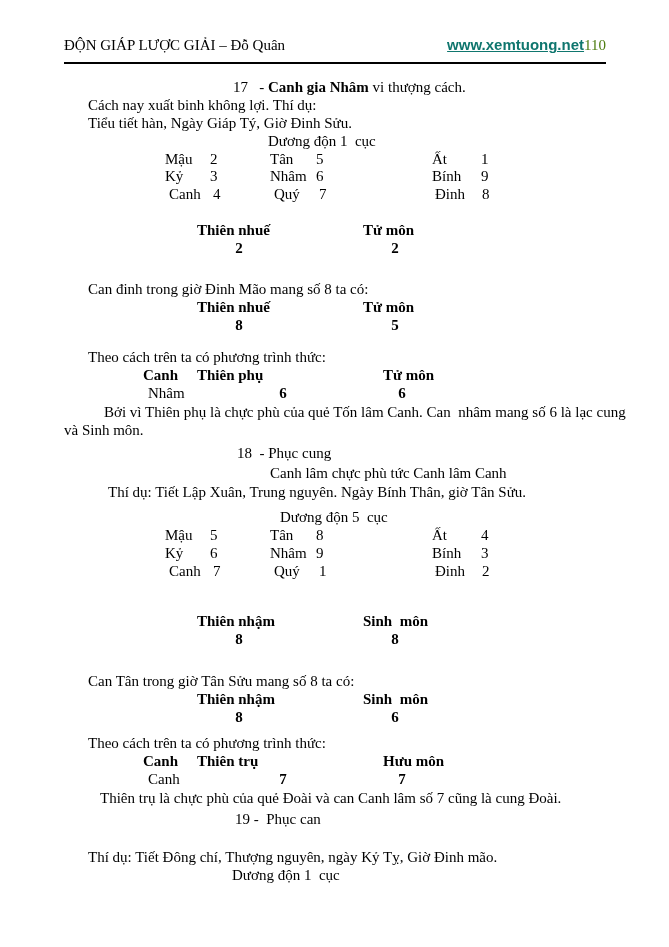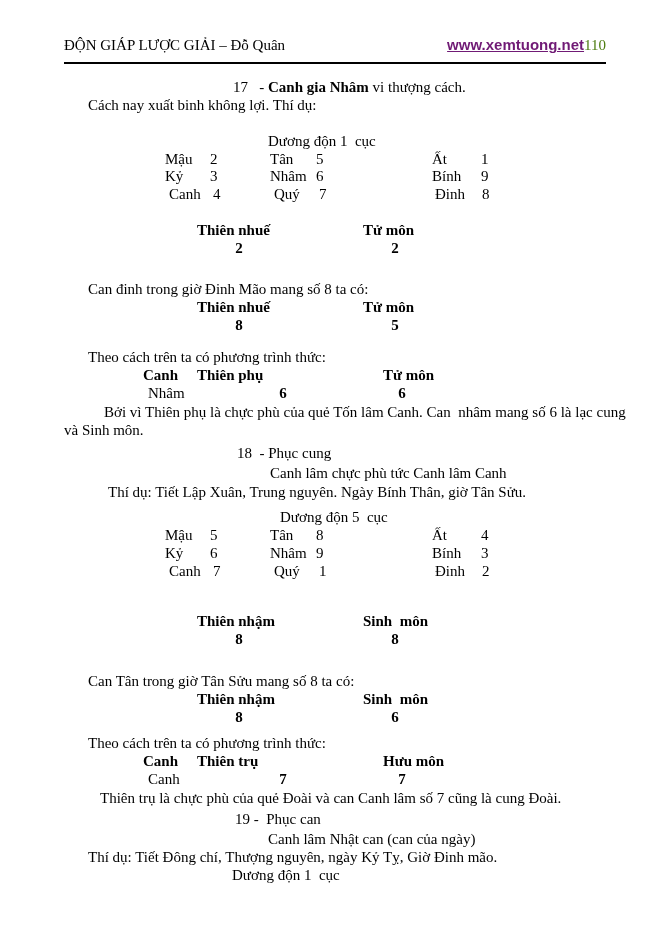--- a/index.html
+++ b/index.html
@@ -16,21 +16,21 @@
   .line{
     position:absolute;
     left:0;width:669px;height:18px;line-height:18px;
     white-space:pre;
   }
   .line .abs{position:absolute;top:0;white-space:pre;}
   .b{font-weight:bold;}
   .rule{position:absolute;left:64px;right:63px;top:62px;border-top:2px solid #000;height:0;}
   .hdr-title{position:absolute;left:64px;top:37px;white-space:pre;}
   .hdr-right{position:absolute;right:63px;top:36px;white-space:pre;font-size:15px;}
-  .hdr-link{font-family:"Liberation Sans","DejaVu Sans",sans-serif;font-weight:bold;color:#701a75;text-decoration:underline;cursor:pointer;}
+  .hdr-link{font-family:"Liberation Sans","DejaVu Sans",sans-serif;font-weight:bold;color:#0f766e;text-decoration:underline;cursor:pointer;}
   .hdr-page{color:#4d7c0f;font-family:"Liberation Serif",serif;}
   
   .tc1{left:165px;} .ts1{left:210px;}
   .tc2{left:270px;} .ts2{left:316px;}
   .tc3{left:432px;} .ts3{left:481px;}
   .r3 .tc1{left:169px;} .r3 .ts1{left:213px;}
   .r3 .tc2{left:274px;} .r3 .ts2{left:319px;}
   .r3 .tc3{left:435px;} .r3 .ts3{left:482px;}
   
   .plabel1{left:197px;} .plabel2{left:363px;}
@@ -46,20 +46,21 @@
 <body>
 
 <div class="page">
 
   <div class="hdr-title">ĐỘN GIÁP LƯỢC GIẢI – Đỗ Quân</div>
   <div class="hdr-right"><span class="hdr-link">www.xemtuong.net</span><span class="hdr-page">110</span></div>
   <div class="rule"></div>
 
   <div class="line" style="top:78px"><span class="abs" style="left:233px"><span>17   - </span><span class="b">Canh gia Nhâm</span><span> vi thượng cách.</span></span></div>
   <div class="line" style="top:96px"><span class="abs" style="left:88px">Cách nay xuất binh không lợi. Thí dụ:</span></div>
+  <div class="line" style="top:114px"><span class="abs" style="left:88px">Tiểu tiết hàn, Ngày Giáp Tý, Giờ Đinh Sửu.</span></div>
   <div class="line" style="top:132px"><span class="abs" style="left:268px">Dương độn 1  cục</span></div>
 
   <div class="line" style="top:150px">
     <span class="abs tc1">Mậu</span><span class="abs ts1">2</span>
     <span class="abs tc2">Tân</span><span class="abs ts2">5</span>
     <span class="abs tc3">Ất</span><span class="abs ts3">1</span>
   </div>
   <div class="line" style="top:167px">
     <span class="abs tc1">Kỷ</span><span class="abs ts1">3</span>
     <span class="abs tc2">Nhâm</span><span class="abs ts2">6</span>
@@ -111,17 +112,16 @@
   <div class="line" style="top:672px"><span class="abs" style="left:88px">Can Tân trong giờ Tân Sửu mang số 8 ta có:</span></div>
   <div class="line" style="top:690px"><span class="abs plabel1 b">Thiên nhậm</span><span class="abs plabel2 b">Sinh  môn</span></div>
   <div class="line" style="top:708px"><span class="abs pnum1 b">8</span><span class="abs pnum2 b">6</span></div>
 
   <div class="line" style="top:734px"><span class="abs" style="left:88px">Theo cách trên ta có phương trình thức:</span></div>
   <div class="line" style="top:752px"><span class="abs eq1 b">Canh</span><span class="abs eq2 b">Thiên trụ</span><span class="abs eq3 b">Hưu môn</span></div>
   <div class="line" style="top:770px"><span class="abs eqn0">Canh</span><span class="abs eqn1 b">7</span><span class="abs eqn2 b">7</span></div>
   <div class="line" style="top:789px"><span class="abs" style="left:100px">Thiên trụ là chực phù của quẻ Đoài và can Canh lâm số 7 cũng là cung Đoài.</span></div>
 
   <div class="line" style="top:810px"><span class="abs" style="left:235px">19 -  Phục can</span></div>
-  <div class="line" style="top:830px"><span class="abs" style="left:268px">Canh lâm Nhật can (can của ngày)</span></div>
   <div class="line" style="top:848px"><span class="abs" style="left:88px">Thí dụ: Tiết Đông chí, Thượng nguyên, ngày Kỷ Tỵ, Giờ Đinh mão.</span></div>
   <div class="line" style="top:866px"><span class="abs" style="left:232px">Dương độn 1  cục</span></div>
 
 </div>
 
 </body></html>

